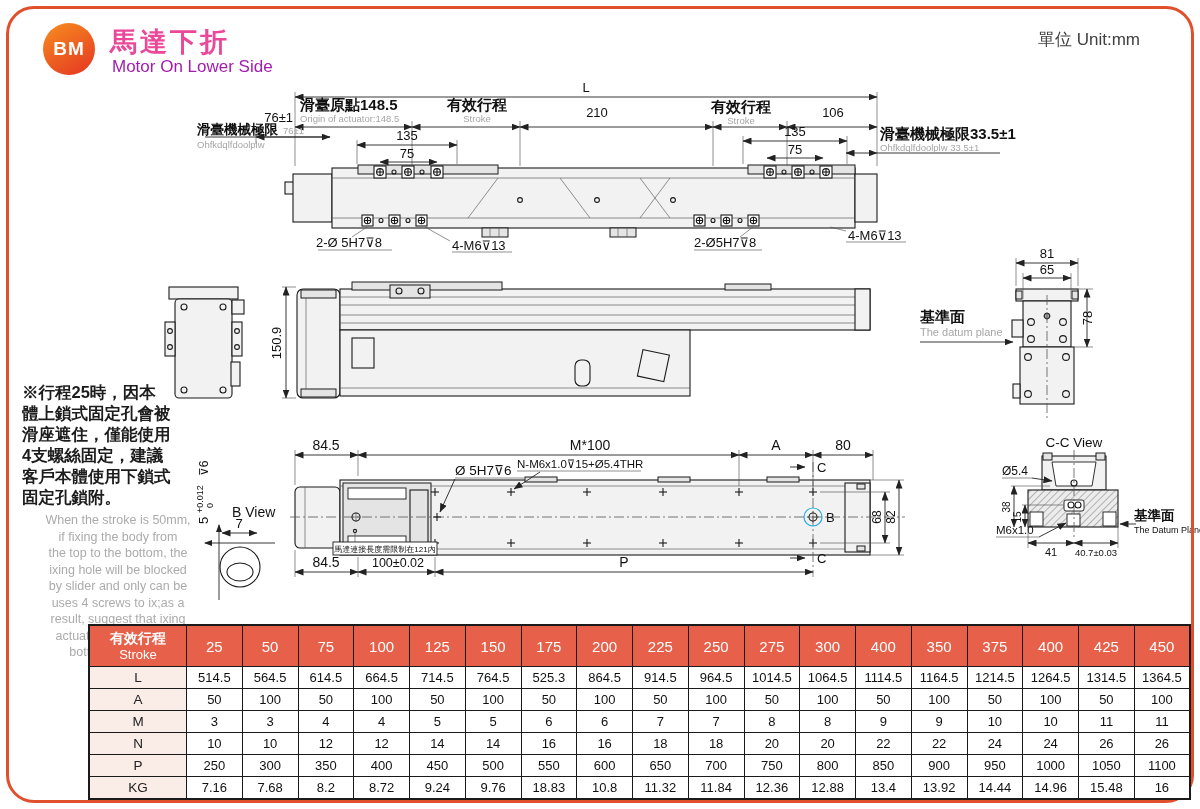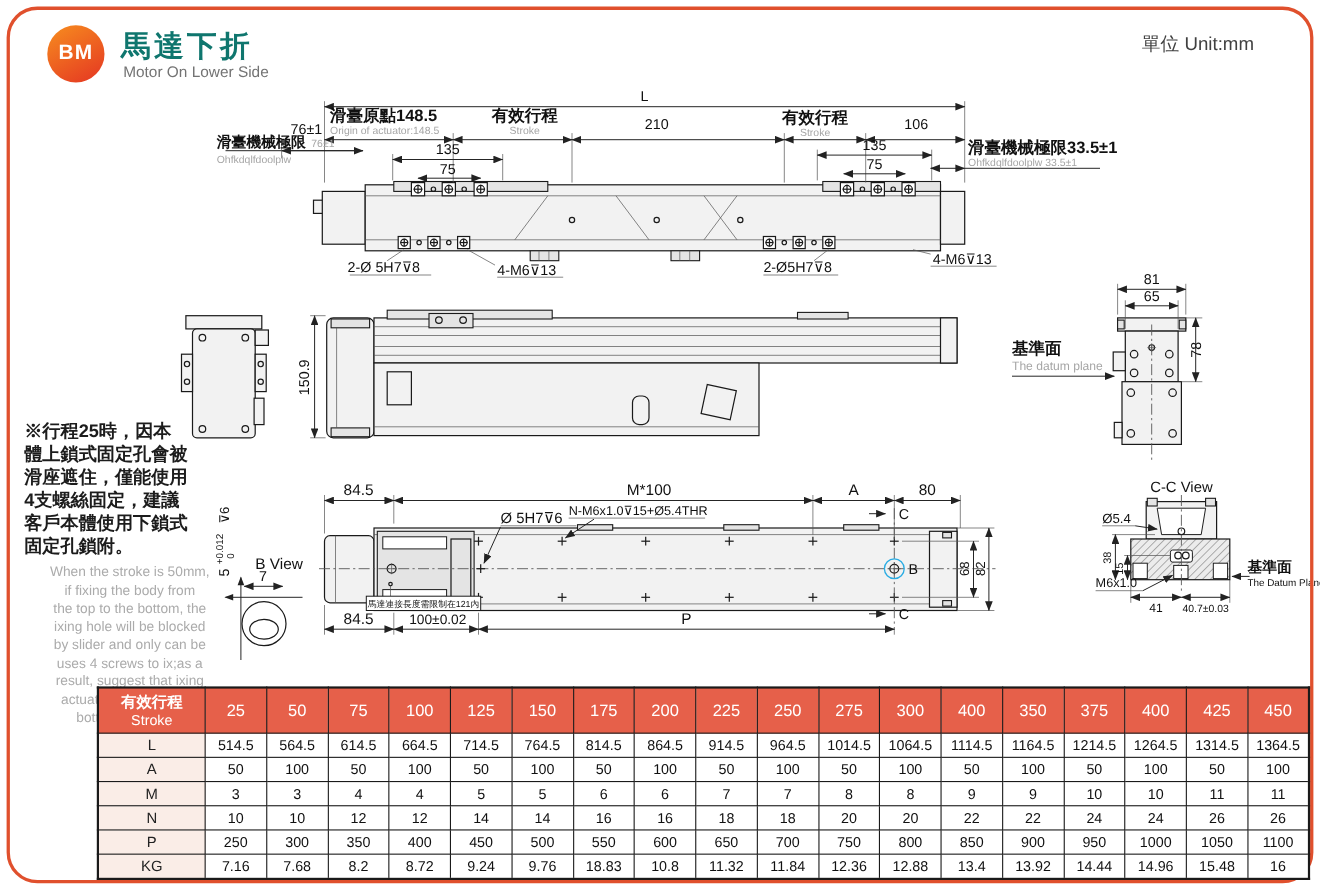--- a/index.html
+++ b/index.html
@@ -4,22 +4,22 @@
 <style>
   html,body{margin:0;padding:0;background:#fff;}
   .page{position:relative;width:1200px;height:809px;background:#fff;overflow:hidden;
         font-family:"Liberation Sans",sans-serif;color:#111;}
   .frame{position:absolute;inset:6px;border:3px solid #E0502D;border-radius:28px;pointer-events:none;}
   
   .logo{position:absolute;left:43px;top:23px;width:52px;height:52px;border-radius:50%;
         background:linear-gradient(150deg,#F6891F 5%,#E63E22 90%);
         display:flex;align-items:center;justify-content:center;
         color:#fff;font-weight:700;font-size:19px;letter-spacing:1px;}
-  .title-zh{position:absolute;left:110px;top:24px;font-size:27px;letter-spacing:3px;color:#0f766e;font-weight:600;}
-  .title-en{position:absolute;left:112px;top:57px;font-size:14px;color:#737373;}
+  .title-zh{position:absolute;left:110px;top:24px;font-size:27px;letter-spacing:3px;color:#ec4899;font-weight:600;}
+  .title-en{position:absolute;left:112px;top:57px;font-size:17px;color:#a21caf;}
   .unit{position:absolute;left:1038px;top:28px;font-size:17px;color:#404040;}
   
   .note-zh{position:absolute;left:22px;top:382px;width:186px;font-size:16.5px;line-height:21px;
            color:#1c1c1c;font-weight:600;white-space:pre-line;}
   .note-en{position:absolute;left:23px;top:512px;width:190px;font-size:12.5px;line-height:16.5px;
            color:#ABABAB;white-space:pre-line;text-align:center;}
   
   .drw{position:absolute;left:0;top:0;}
   .s{stroke:#1a1a1a;fill:none;stroke-width:1.1;}
   .sf{fill:#f2f2f2;stroke:#1a1a1a;stroke-width:1.1;}
@@ -521,21 +521,21 @@
       </thead>
       <tbody>
           <tr>
             <th class="rowlab">L</th>
             <td>514.5</td>
             <td>564.5</td>
             <td>614.5</td>
             <td>664.5</td>
             <td>714.5</td>
             <td>764.5</td>
-            <td>814.5</td>
+            <td>525.3</td>
             <td>864.5</td>
             <td>914.5</td>
             <td>964.5</td>
             <td>1014.5</td>
             <td>1064.5</td>
             <td>1114.5</td>
             <td>1164.5</td>
             <td>1214.5</td>
             <td>1264.5</td>
             <td>1314.5</td>

